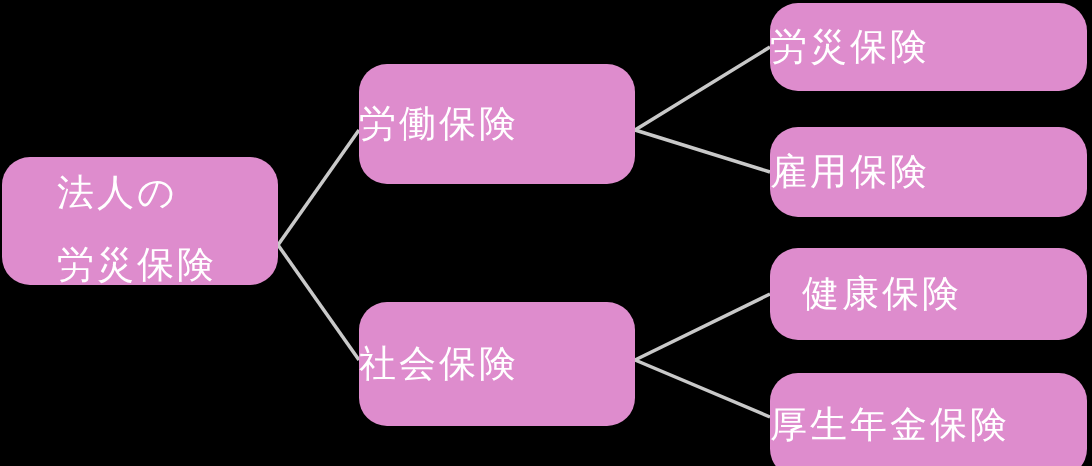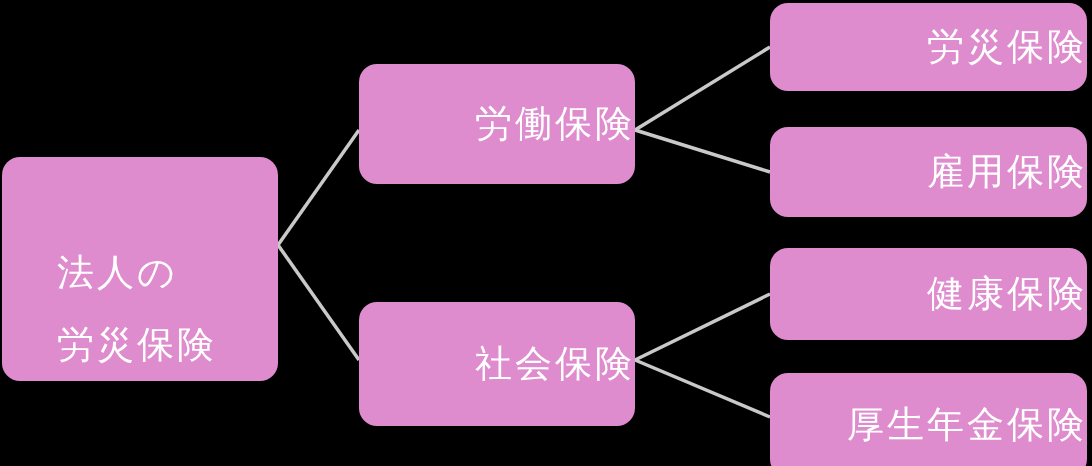--- a/index.html
+++ b/index.html
@@ -22,41 +22,41 @@
   .connectors {
     position: absolute; left: 0; top: 0;
     width: 1092px; height: 466px;
     z-index: 1;
   }
   .node {
     position: absolute;
     z-index: 2;
     background: var(--node);
     color: var(--node-text);
-    border-radius: 18px;
+    border-radius: 28px;
     display: flex;
     align-items: center;
-    justify-content: flex-end;
+    justify-content: flex-start;
     font-size: 37px;
     letter-spacing: 3px;
     font-weight: 500;
     white-space: nowrap;
   }
   .node .line { line-height: 72px; display: block; }
   #node-houjin {
-    left: 2px; top: 157px; width: 276px; height: 224px;
+    left: 2px; top: 157px; width: 276px; height: 128px;
     flex-direction: column;
     align-items: flex-start;
     padding-left: 55px;
   }
   #node-roudou { left: 359px; top: 64px;  width: 276px; height: 120px; }
   #node-shakai { left: 359px; top: 302px; width: 276px; height: 124px; }
   #node-rousai { left: 770px; top: 3px;   width: 317px; height: 88px; }
-  #node-koyou  { left: 770px; top: 127px; width: 317px; height: 90px; padding-left: 12px; }
-  #node-kenkou { left: 770px; top: 248px; width: 317px; height: 92px; }
+  #node-koyou  { left: 770px; top: 127px; width: 317px; height: 90px; }
+  #node-kenkou { left: 770px; top: 248px; width: 317px; height: 92px; padding-left: 32px; }
   #node-kousei { left: 770px; top: 373px; width: 317px; height: 104px; }
 </style>
 </head>
 <body>
 
 <div class="stage">
 
   <svg class="connectors" viewBox="0 0 1092 466" xmlns="http://www.w3.org/2000/svg">
       <line x1="278" y1="245" x2="359" y2="130" stroke="#c9c9c9" stroke-width="3.5"></line>
       <line x1="278" y1="245" x2="359" y2="360" stroke="#c9c9c9" stroke-width="3.5"></line>

